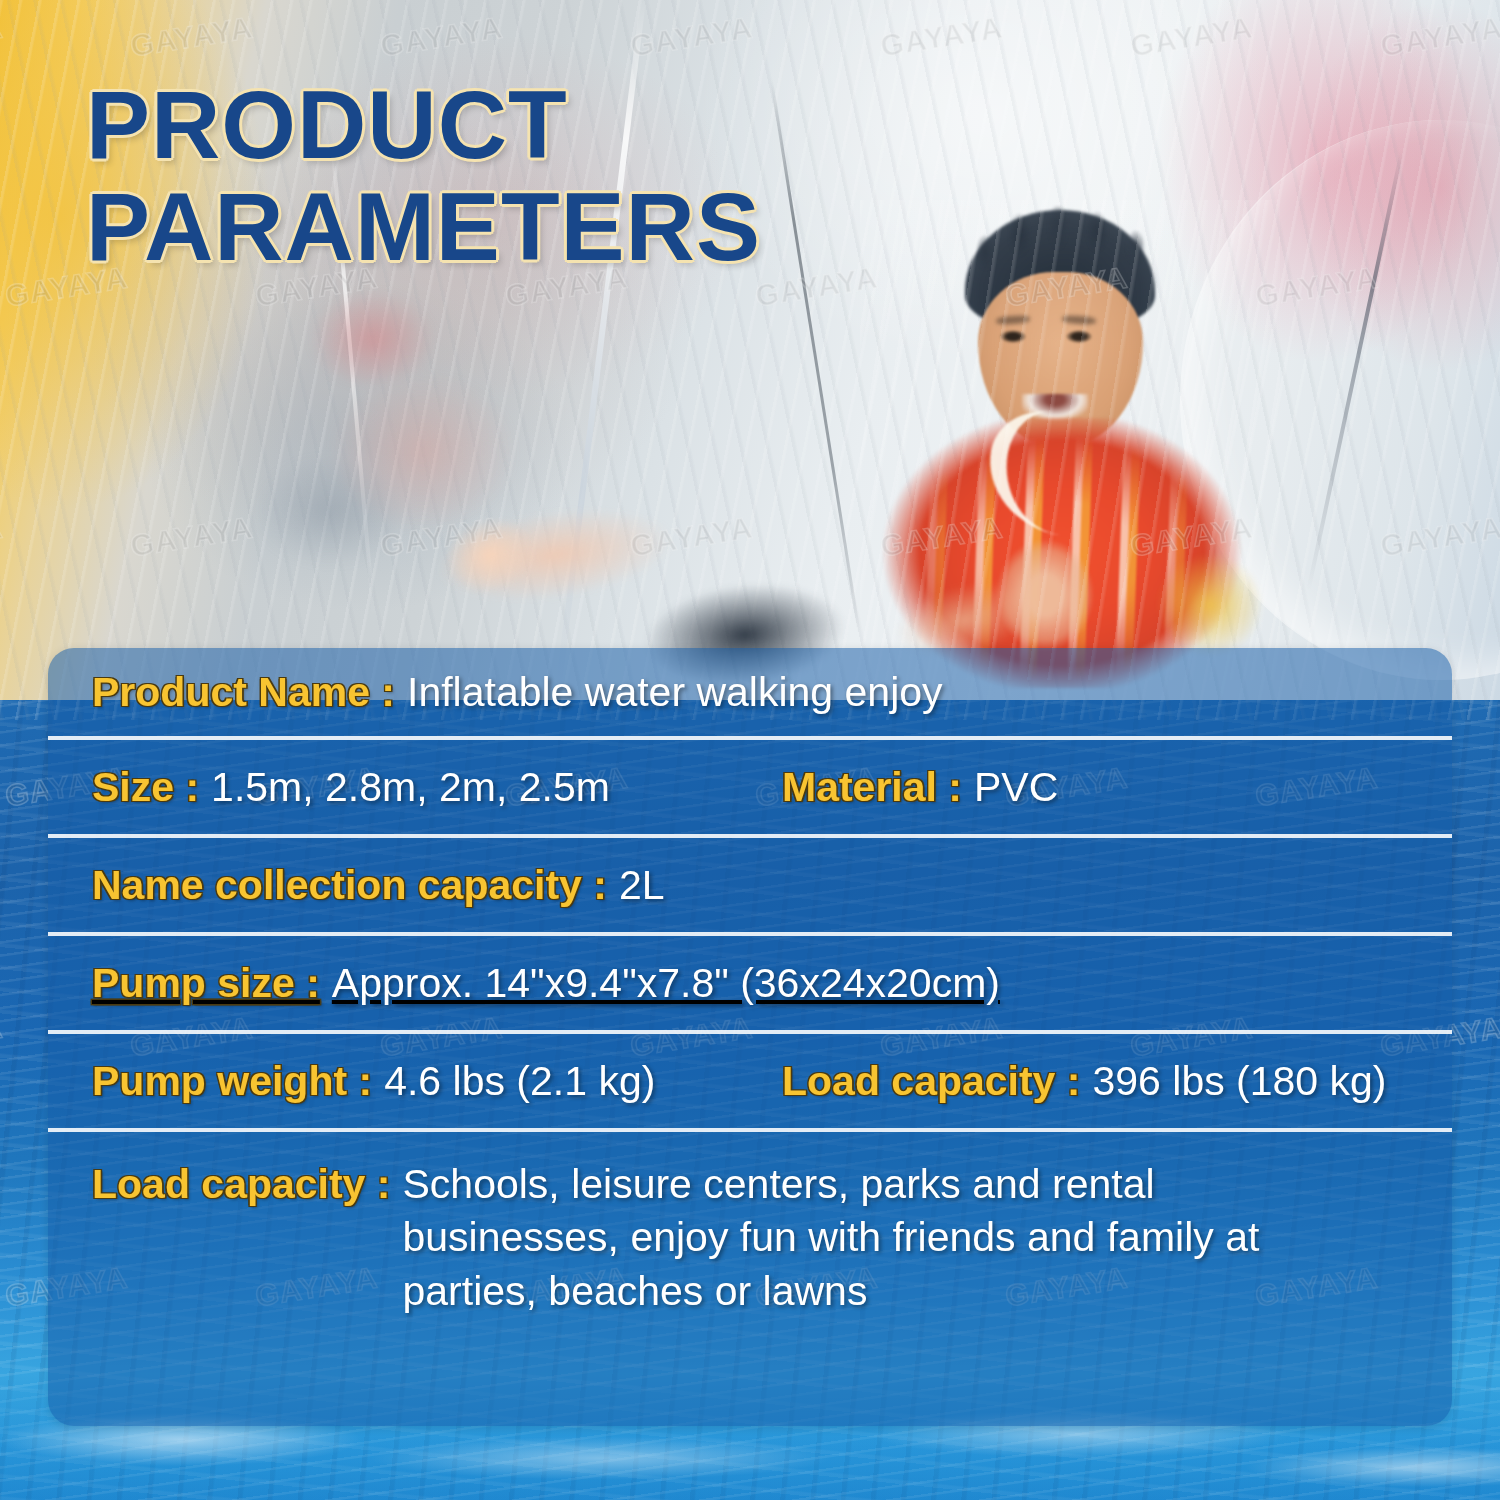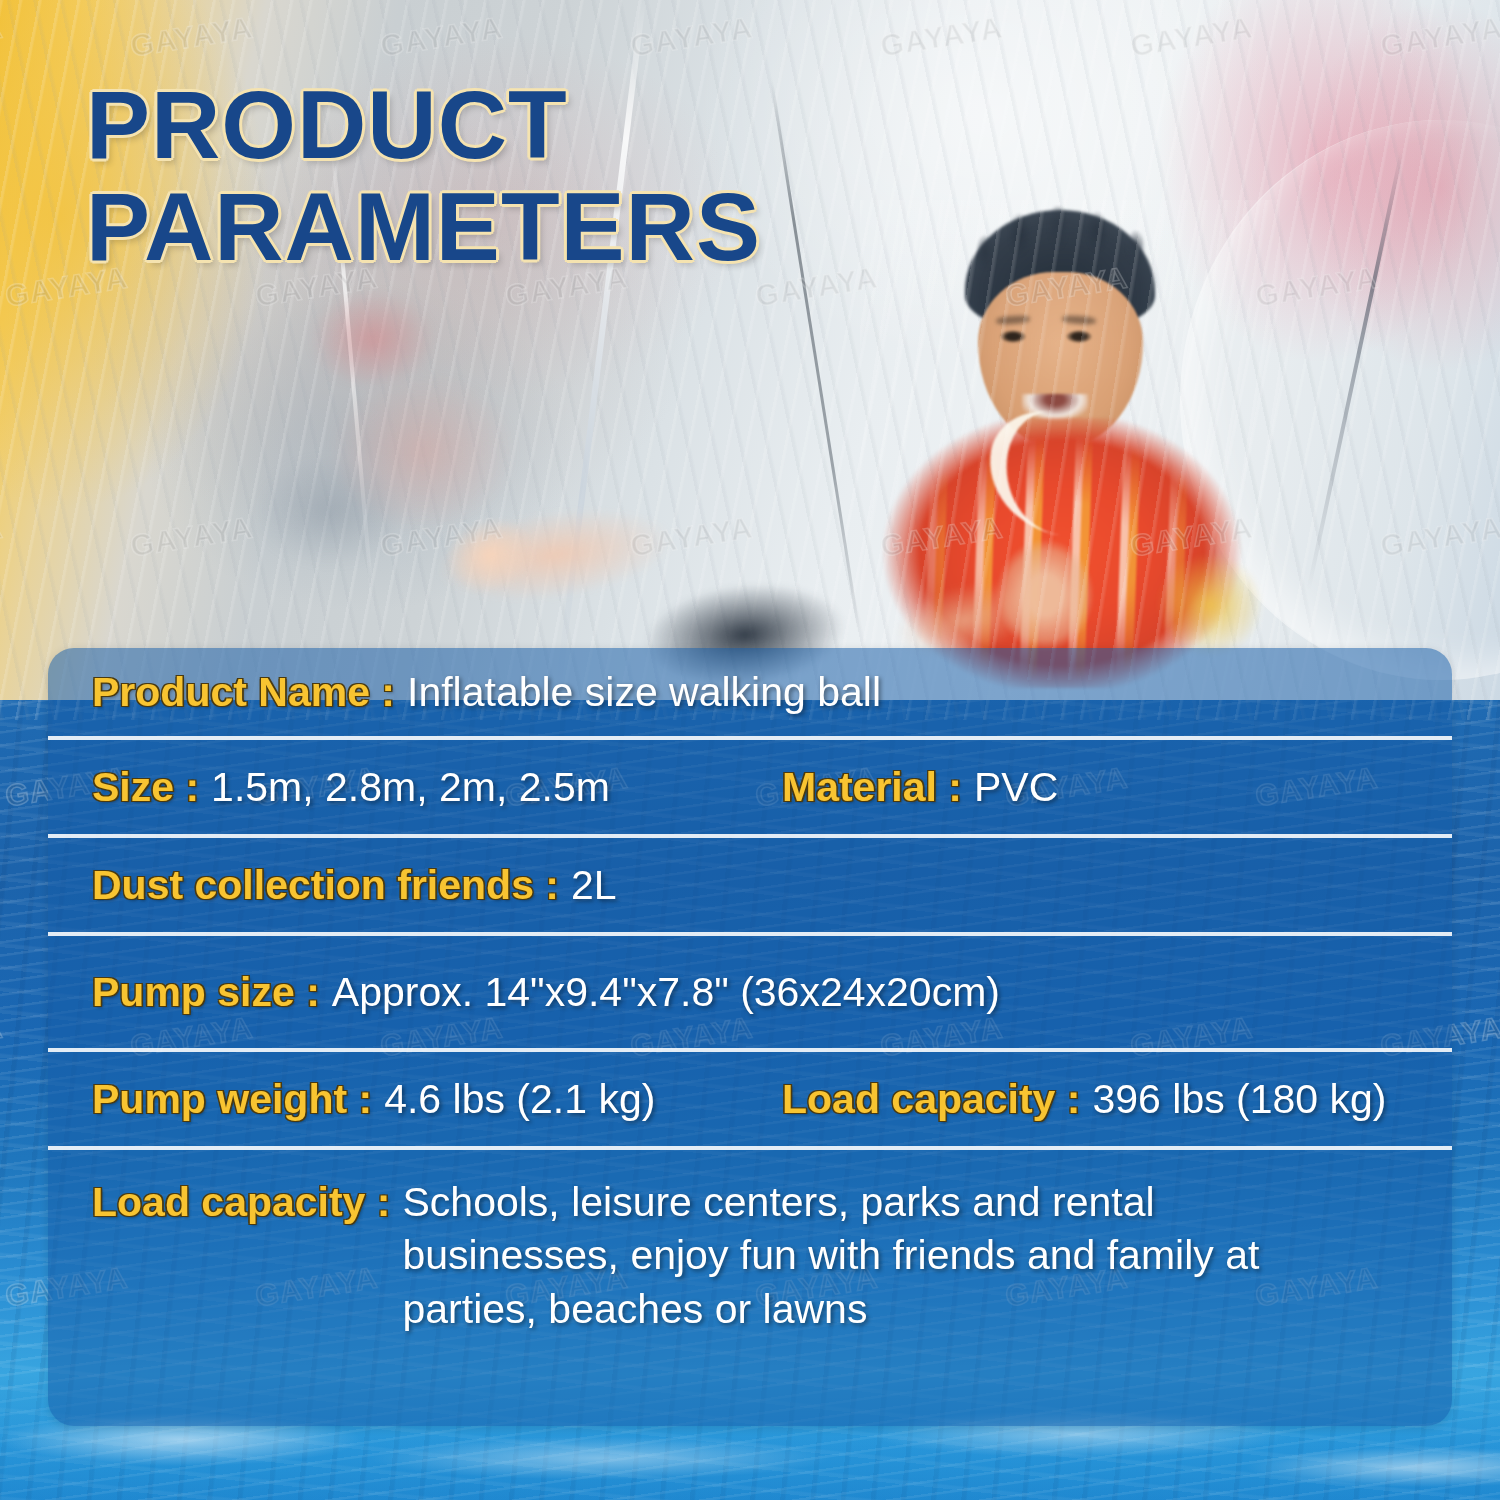--- a/index.html
+++ b/index.html
@@ -301,21 +301,21 @@
     align-items: center;
     padding: 0 0 0 44px;
     box-sizing: border-box;
   }
   .spec-row + .spec-row { border-top: 4px solid rgba(255,255,255,0.88); }
 
   .r1 { height: 88px; }
   .r2 { height: 98px; }
   .r3 { height: 100px; }
   .r4 { height: 98px; }
-  .r5 { height: 116px; }
+  .r5 { height: 98px; text-decoration: underline; }
   .r6 { height: 98px; }
   .r7 { height: 194px; align-items: flex-start; padding-top: 26px; }
 
   .cell { display: flex; align-items: flex-start; }
   .cell-left  { flex: 0 0 690px; }
   .cell-right { flex: 1 1 auto; }
 
   .lbl {
     font-weight: 700;
     font-size: 41px;
@@ -431,39 +431,39 @@
   <div class="title">
     <span class="line">PRODUCT</span>
     <span class="line">PARAMETERS</span>
   </div>
 
   <div class="spec-panel">
 
     <div class="spec-row r1">
       <div class="cell cell-left">
         <span class="lbl">Product Name :</span>
-        <span class="val">Inflatable size walking ball</span>
+        <span class="val">Inflatable water walking enjoy</span>
       </div>
     </div>
 
     <div class="spec-row r2">
       <div class="cell cell-left">
         <span class="lbl">Size :</span>
         <span class="val">1.5m, 2.8m, 2m, 2.5m</span>
       </div>
       <div class="cell cell-right">
         <span class="lbl">Material :</span>
         <span class="val">PVC</span>
       </div>
     </div>
 
 
     <div class="spec-row r4">
       <div class="cell cell-left">
-        <span class="lbl">Dust collection friends :</span>
+        <span class="lbl">Name collection capacity :</span>
         <span class="val">2L</span>
       </div>
     </div>
 
     <div class="spec-row r5">
       <div class="cell cell-left">
         <span class="lbl">Pump size :</span>
         <span class="val">Approx. 14"x9.4"x7.8" (36x24x20cm)</span>
       </div>
     </div>

